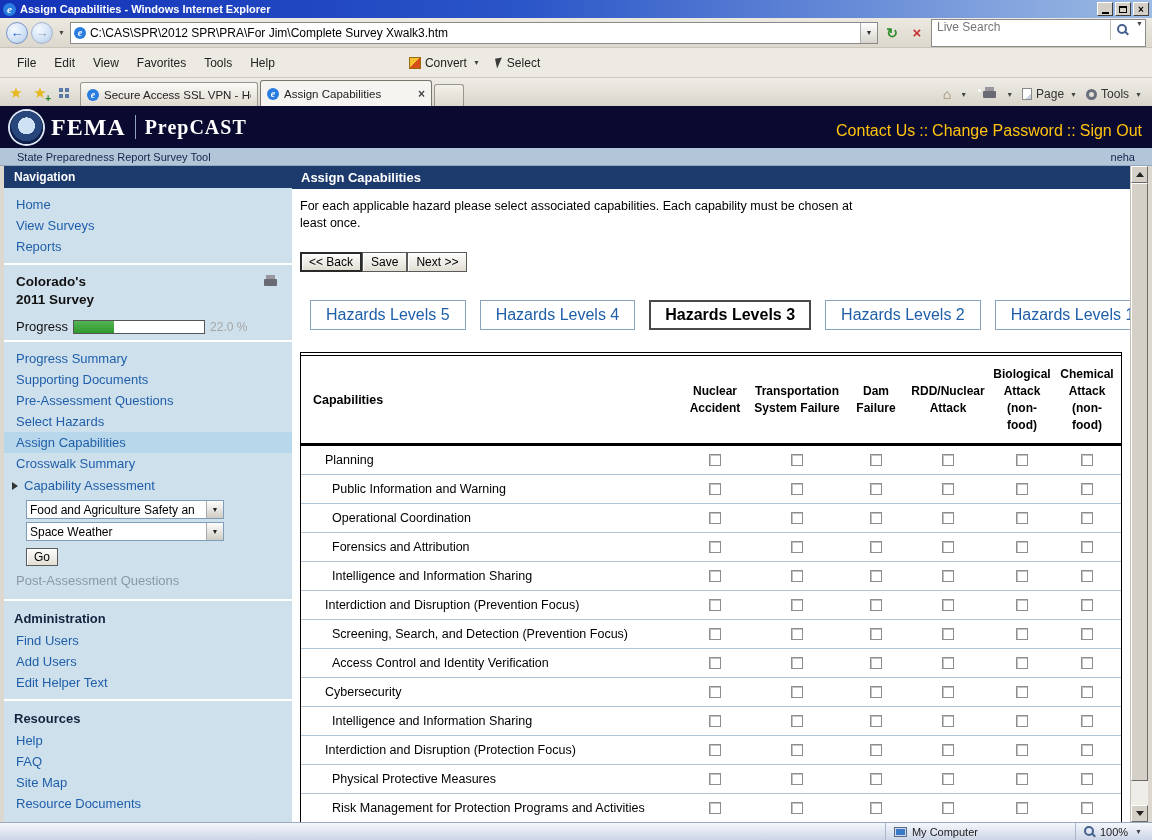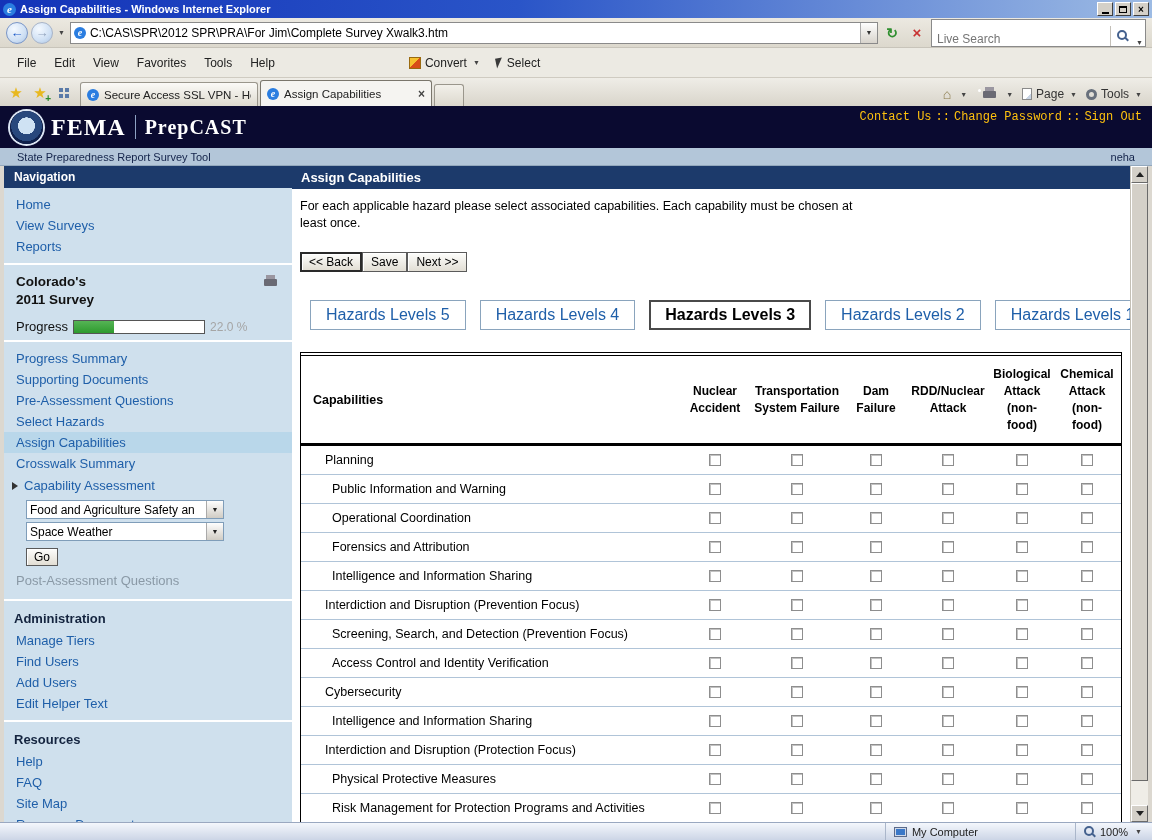--- a/index.html
+++ b/index.html
@@ -31,21 +31,21 @@
   .addrfield { flex:1; height:22px; background:#fff; border:1px solid #8a8a8a;
     display:flex; align-items:center; padding-left:3px; }
   .addrfield .mini-e { width:12px; height:12px; font-size:10px; line-height:11px; background:#2a7de0;
     color:#fff; border-radius:50%; text-align:center; font-family:"Liberation Serif",serif; font-style:italic; font-weight:bold; flex:0 0 12px; }
   .addr-input { flex:1; border:none; outline:none; font-family:"Liberation Sans",sans-serif; font-size:12px; padding:0 4px; color:#000; background:transparent; }
   .addr-drop { width:17px; height:20px; background:linear-gradient(#fefefe,#d8d4cc); border-left:1px solid #aaa;
     display:flex; align-items:center; justify-content:center; font-size:7px; color:#333; }
   .flatbtn { width:22px; height:22px; display:flex; align-items:center; justify-content:center; font-weight:bold; }
   .refresh-glyph { color:#2f8f2f; font-size:14px; }
   .stop-glyph { color:#c83232; font-size:15px; }
-  .searchbox { width:215px; height:28px; background:#fff; border:1px solid #8a8a8a; display:flex; align-items:flex-end; }
+  .searchbox { width:215px; height:28px; background:#fff; border:1px solid #8a8a8a; display:flex; align-items:flex-start; }
   .search-input { flex:1; border:none; outline:none; font-family:"Liberation Sans",sans-serif; font-size:12px; padding:0 5px; color:#888; background:transparent; }
   .search-btn { width:24px; height:20px; border-left:1px solid #c4c0b8; display:flex; align-items:center; justify-content:center; }
   .mag { width:11px; height:11px; position:relative; display:inline-block; }
   .mag::before { content:''; position:absolute; width:6px; height:6px; border:2px solid #44618e; border-radius:50%; left:0; top:0; }
   .mag::after  { content:''; position:absolute; width:5px; height:2px; background:#44618e; transform:rotate(45deg); left:7px; top:8px; }
 
   
   .menurow { height:30px; flex:0 0 30px; background:#eceae3; display:flex; align-items:center; padding:0 8px; border-bottom:1px solid #cfcbc1; }
   .menu-item { padding:3px 9px; color:#222; }
   .convert-group, .select-group { display:flex; align-items:center; gap:4px; padding:2px 7px; color:#222; }
@@ -80,21 +80,21 @@
   .gear { width:11px; height:11px; border:3px solid #68707c; border-radius:50%; }
 
   
   .fema { height:42px; flex:0 0 42px; background:var(--header-bg,#0a0a30); display:flex; align-items:center; padding:0 10px; }
   .seal { width:33px; height:33px; border-radius:50%;
     background:radial-gradient(circle at 50% 45%, #cfe2f3 0 34%, #27477c 35% 62%, #0d1f4a 63%);
     box-shadow:0 0 0 2px #dce6f4; margin-right:8px; }
   .fema-word { color:#fff; font-family:"Liberation Serif",serif; font-weight:bold; font-size:24px; letter-spacing:1px; }
   .brand-divider { width:1px; height:24px; background:#8ea2c4; margin:0 9px; }
   .prepcast-word { color:#fff; font-family:"Liberation Serif",serif; font-weight:bold; font-size:20px; letter-spacing:1px; }
-  .header-links { margin-left:auto; align-self:flex-start; padding-top:4px; font-size:12px;font-family:Liberation Mono, monospace; }
+  .header-links { margin-left:auto; align-self:flex-start; padding-top:16px; font-size:16px; }
   .hlink { color:var(--gold-link,#ffc20e); cursor:pointer; }
   .hsep { color:var(--gold-link,#ffc20e); padding:0 4px; }
 
   
   .subbar { height:18px; flex:0 0 18px; background:var(--subbar-bg,#b3c6d9); display:flex; align-items:center;
     justify-content:space-between; padding:0 17px; font-size:11px; color:#13234a; border-bottom:1px solid #93a8bd; }
 
   
   .contentrow { flex:1; display:flex; overflow:hidden; border-left:4px solid #dcd8d0; border-right:4px solid #dcd8d0; }
 
@@ -332,21 +332,20 @@
         <div class="cselect">
           <span class="txt">Space Weather</span>
           <span class="arrow">▼</span>
         </div>
         <span class="btn95 go-btn">Go</span>
         <div class="post-assess">Post-Assessment Questions</div>
       </div>
       <div class="side-sec">
         <div class="side-head">Administration</div>
         <div>
-            <div class="side-link">Manage Tiers</div>
             <div class="side-link">Find Users</div>
             <div class="side-link">Add Users</div>
             <div class="side-link">Edit Helper Text</div>
           </div>
       </div>
       <div class="side-sec">
         <div class="side-head">Resources</div>
         <div>
             <div class="side-link">Help</div>
             <div class="side-link">FAQ</div>

